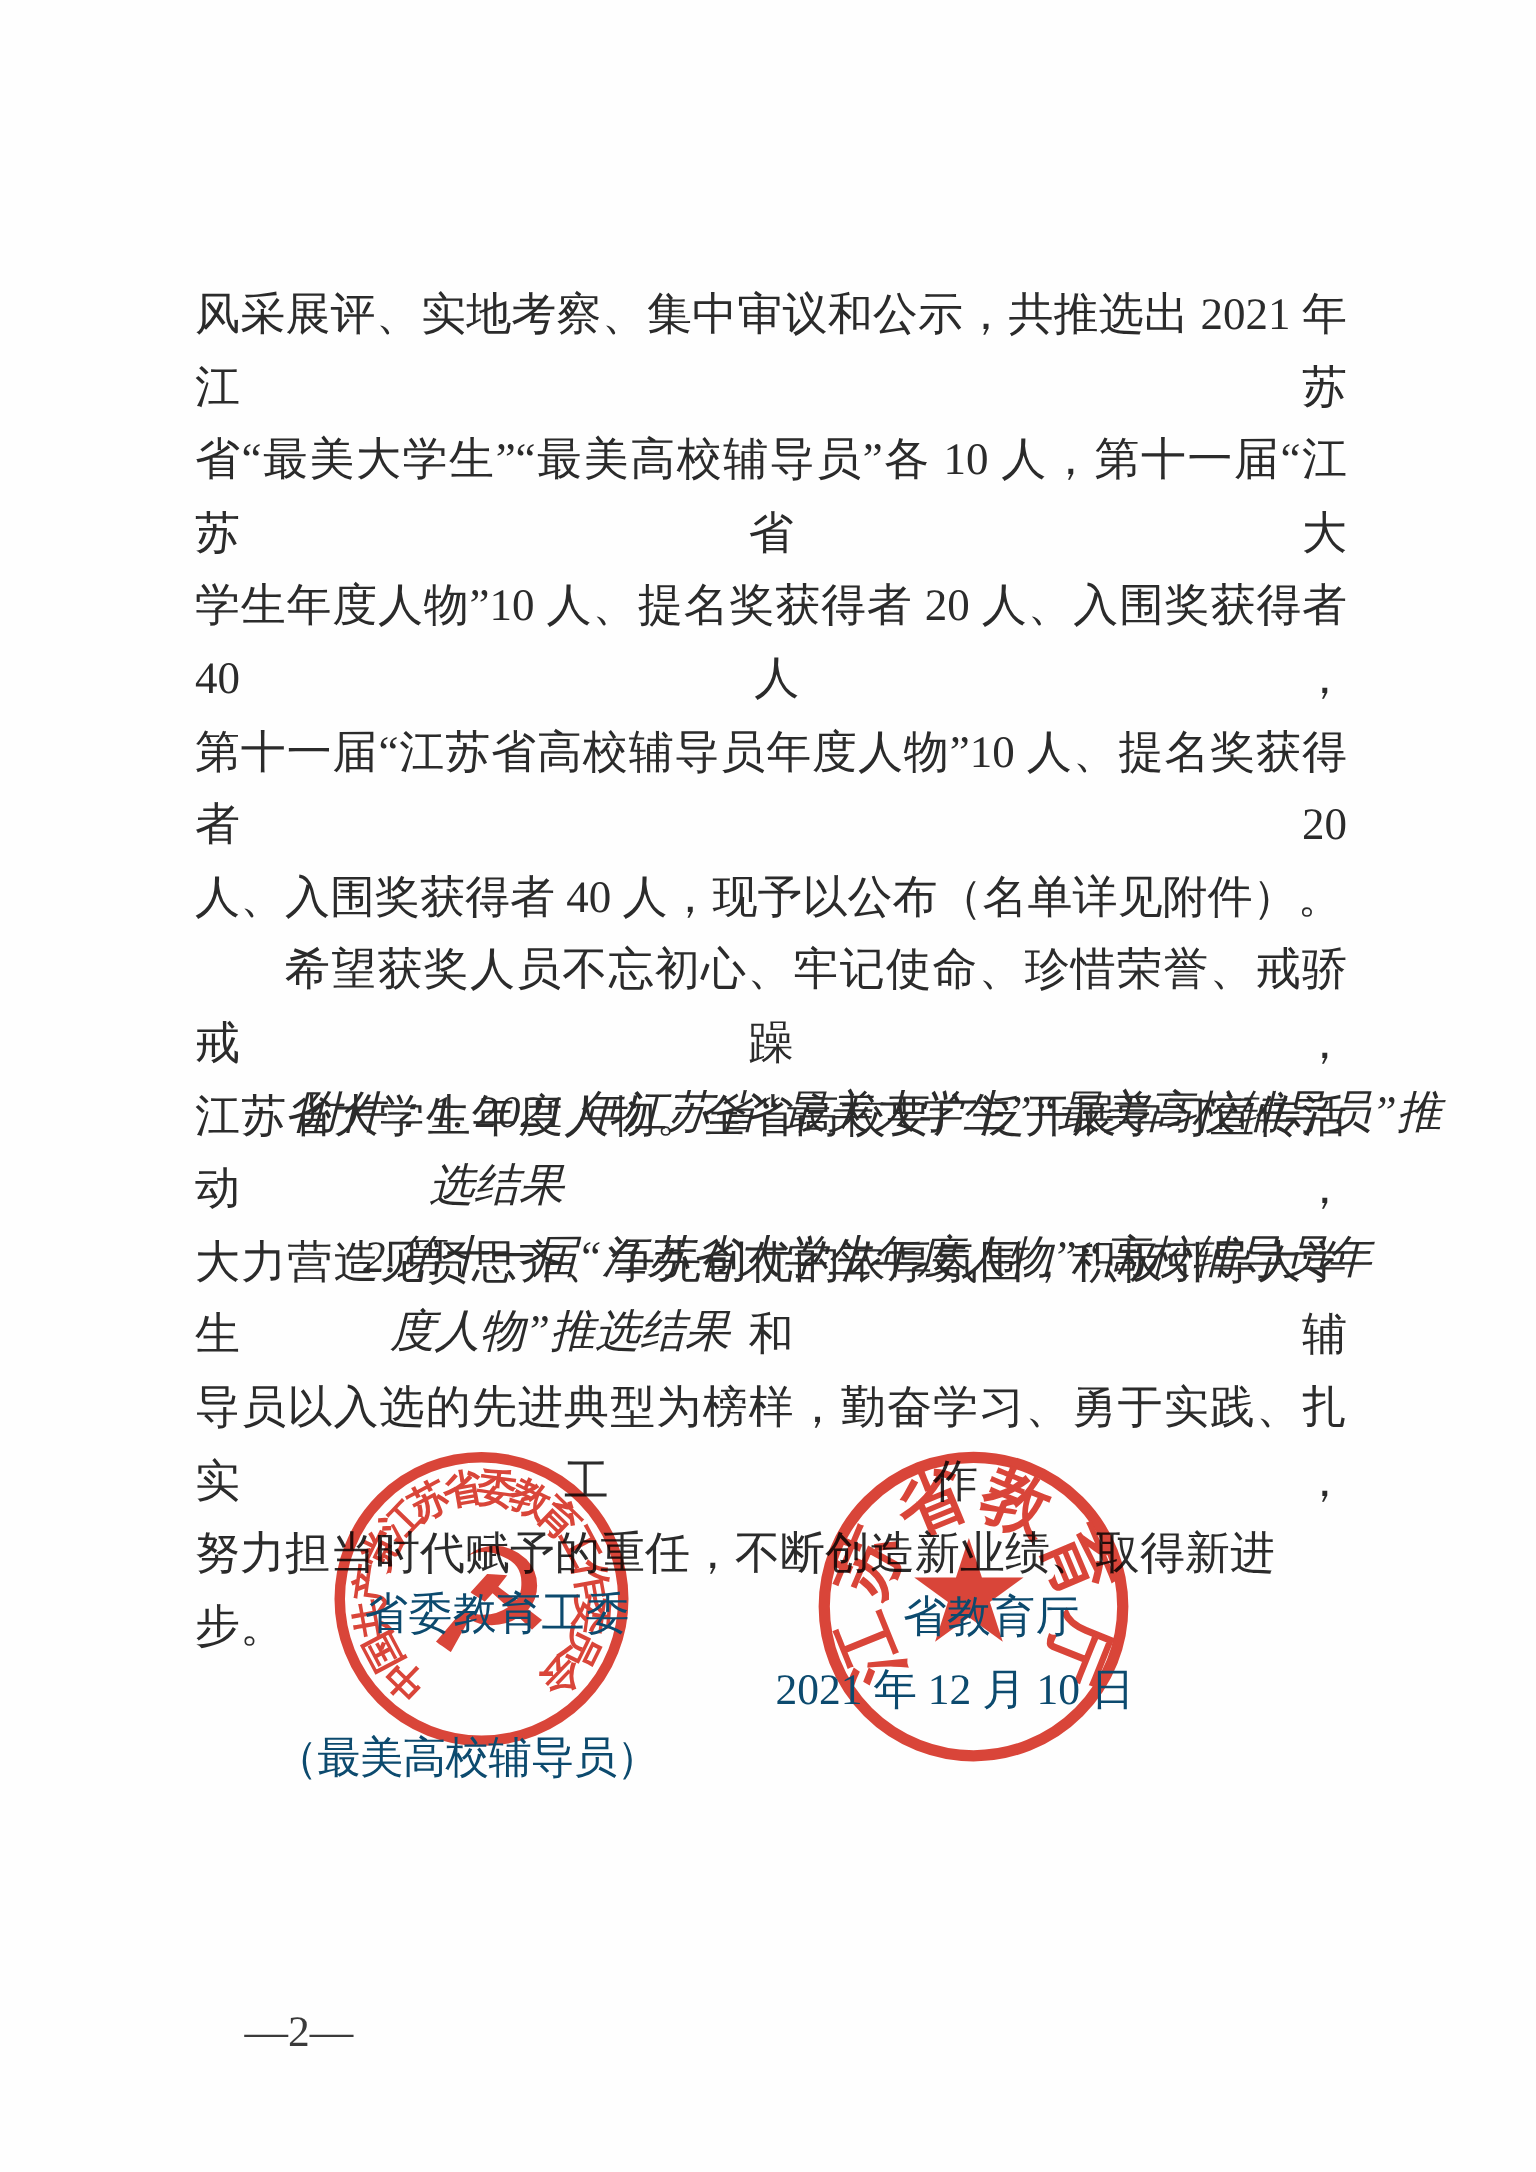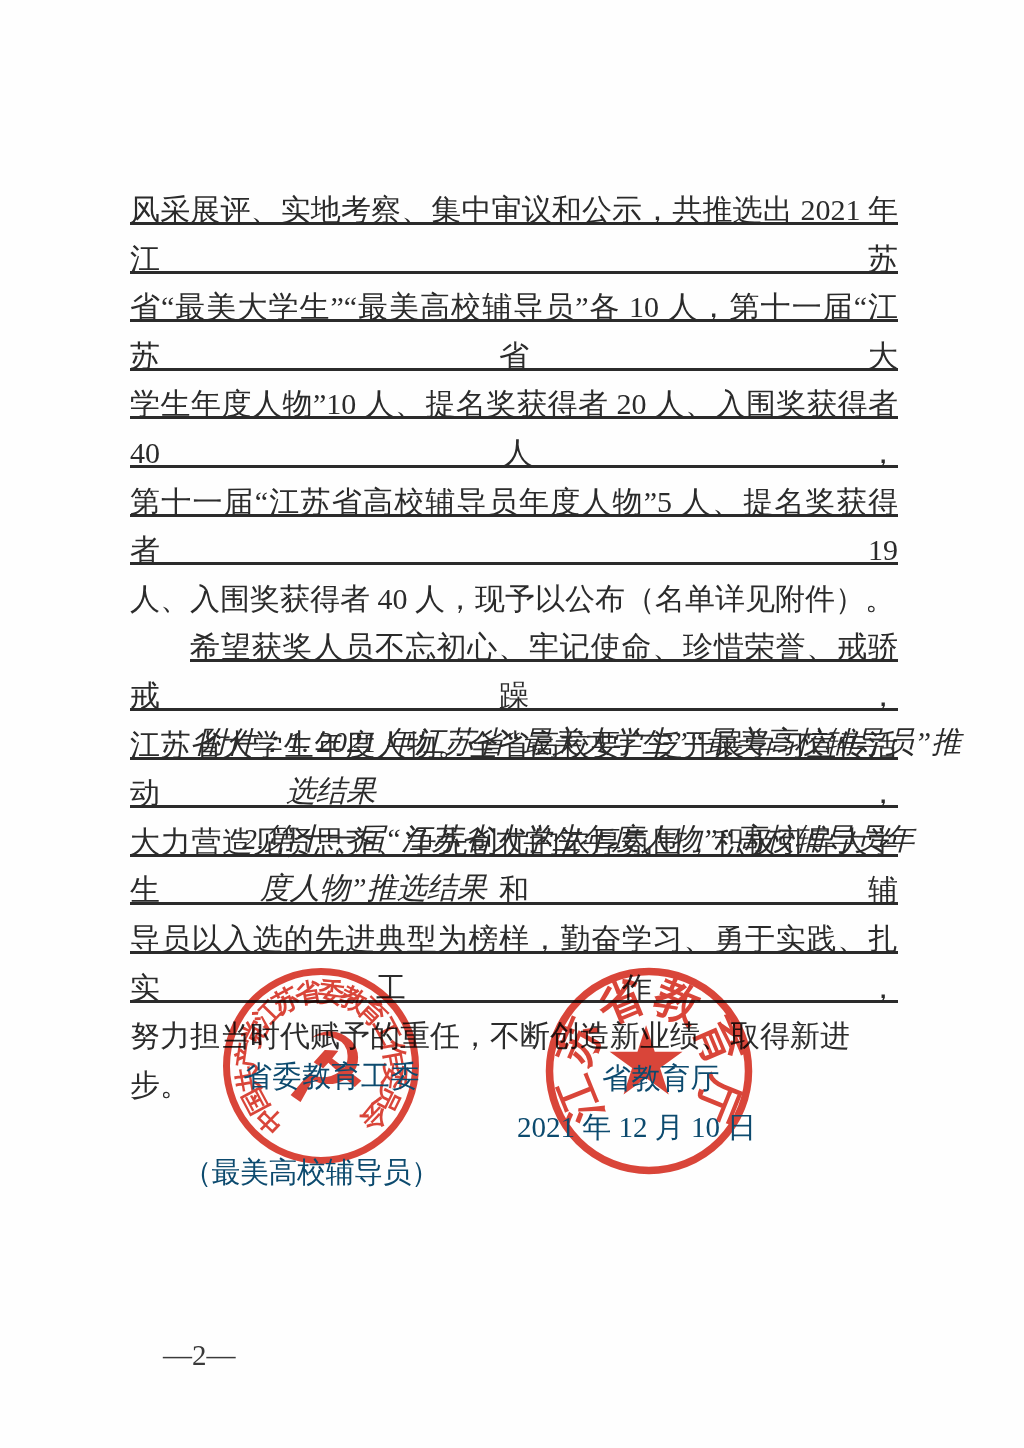--- a/index.html
+++ b/index.html
@@ -11,21 +11,21 @@
     overflow:hidden;
   }
   .page{position:absolute;left:0;top:0;width:1024px;height:1448px;background:#fefefe;}
 
   
   .body-text{
     position:absolute;left:130px;top:186px;width:768px;
     font-size:30px;line-height:48.6px;color:#2b2b2b;
   }
   .line{width:100%;}
-  .jl{text-align:justify;text-align-last:justify;text-decoration:underline;}
+  .jl{text-align:justify;text-align-last:justify;}
   .indent{text-indent:60px;}
 
   
   .attachments{
     position:absolute;left:197px;top:718px;
     font-size:30px;line-height:48.6px;color:#2b2b2b;font-style:italic;
   }
   .attachments .a2{margin-left:89px;}
   .attachments .a3{margin-left:45px;}
   .attachments .a4{margin-left:63px;}
@@ -46,21 +46,21 @@
 </style>
 </head>
 <body>
 
 <div class="page">
 
   <div class="body-text">
     <div class="line jl">风采展评、实地考察、集中审议和公示，共推选出 2021 年江苏</div>
     <div class="line jl">省“最美大学生”“最美高校辅导员”各 10 人，第十一届“江苏省大</div>
     <div class="line jl">学生年度人物”10 人、提名奖获得者 20 人、入围奖获得者 40 人，</div>
-    <div class="line jl">第十一届“江苏省高校辅导员年度人物”5 人、提名奖获得者 19</div>
+    <div class="line jl">第十一届“江苏省高校辅导员年度人物”10 人、提名奖获得者 20</div>
     <div class="line">人、入围奖获得者 40 人，现予以公布（名单详见附件）。</div>
     <div class="line jl indent">希望获奖人员不忘初心、牢记使命、珍惜荣誉、戒骄戒躁，</div>
     <div class="line jl">江苏省大学生年度人物。全省高校要广泛开展学习宣传活动，</div>
     <div class="line jl">大力营造见贤思齐、争先创优的浓厚氛围，积极引导大学生和辅</div>
     <div class="line jl">导员以入选的先进典型为榜样，勤奋学习、勇于实践、扎实工作，</div>
     <div class="line">努力担当时代赋予的重任，不断创造新业绩、取得新进步。</div>
   </div>
 
   <div class="attachments">
     <div class="line a1">附件：1. 2021 年江苏省“最美大学生”“最美高校辅导员”推</div>

